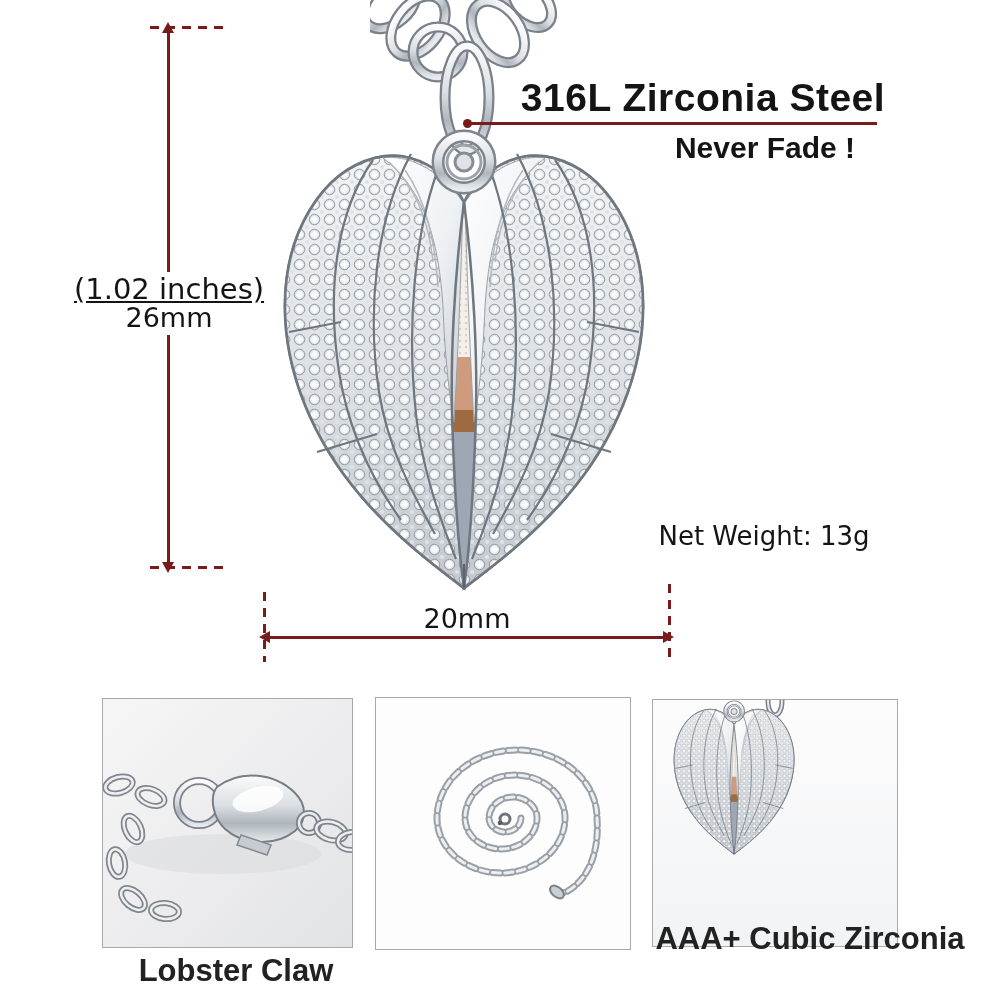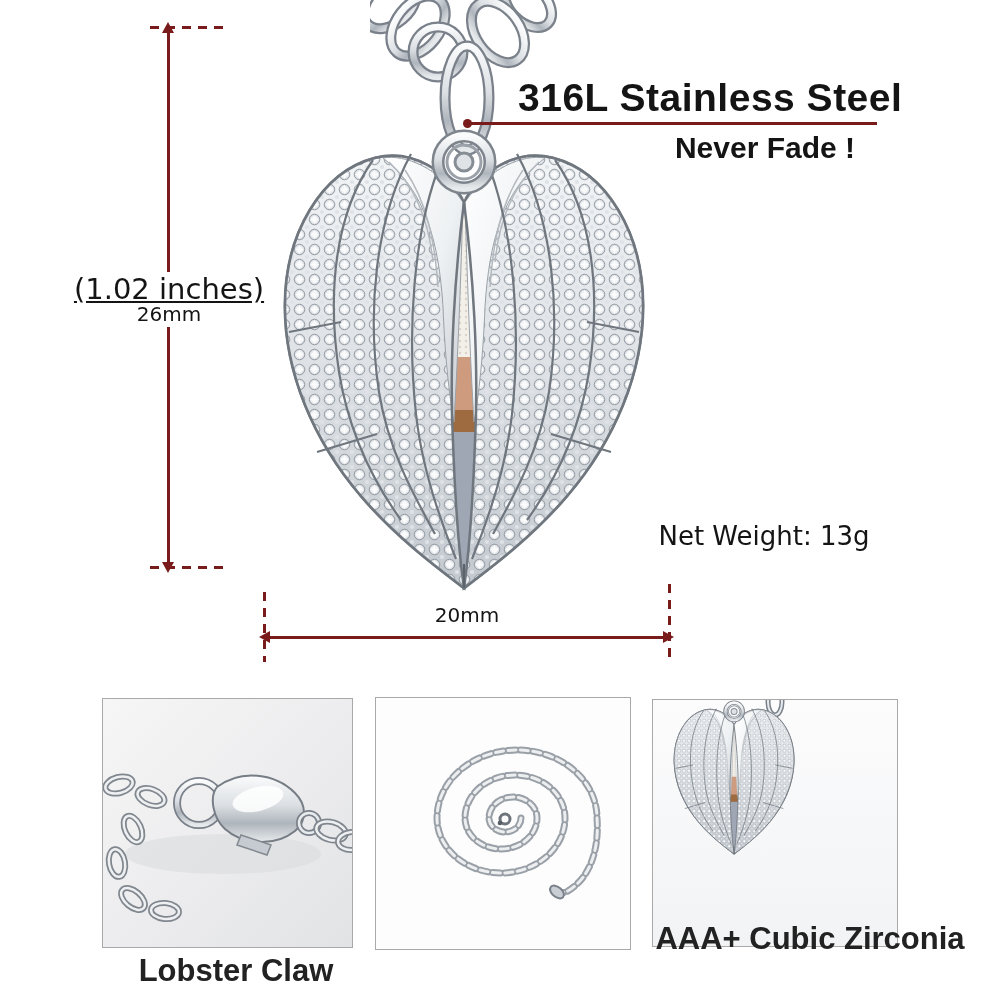--- a/index.html
+++ b/index.html
@@ -17,21 +17,21 @@
   .arrow.left{border-top:6px solid transparent;border-bottom:6px solid transparent;border-right:11px solid #7a1b1b;}
   .arrow.right{border-top:6px solid transparent;border-bottom:6px solid transparent;border-left:11px solid #7a1b1b;}
   .dot{width:9px;height:9px;border-radius:50%;background:#7a1b1b;}
   
   .title{font-size:39px;font-weight:700;letter-spacing:.5px;text-align:center;white-space:nowrap;}
   .subtitle{font-size:30px;font-weight:700;text-align:center;white-space:nowrap;}
   .netweight{font-family:"DejaVu Sans",sans-serif;font-size:26px;font-weight:400;text-align:center;white-space:nowrap;}
   .dim{font-family:"DejaVu Sans",sans-serif;text-align:center;line-height:1.05;background:#ffffff;
        padding:2px 8px;transform:translateX(-50%);white-space:nowrap;}
   .dim .in{font-size:29px;text-decoration:underline;}
-  .dim .mm{font-size:20px;}
+  .dim .mm{font-size:27px;}
   
   .panel{border:1px solid #a9a9a9;box-sizing:border-box;overflow:hidden;}
   .panel.gray{background:linear-gradient(135deg,#f6f6f6 0%,#ececee 55%,#e2e3e5 100%);}
   .panel.white{background:#fdfdfd;}
   .panel.fade{background:linear-gradient(180deg,#fcfcfd 0%,#f2f3f4 100%);}
   .panel-label{font-size:31px;font-weight:700;color:#222;text-align:center;white-space:nowrap;transform:translateX(-50%);}
 </style>
 </head>
 <body>
 
@@ -151,21 +151,21 @@
 
   <div class="abs dash-v" style="left:263px;top:592px;height:70px;"></div>
   <div class="abs dash-v" style="left:668px;top:584px;height:76px;"></div>
   <div class="abs solid-h" style="left:265px;top:636px;width:405px;"></div>
   <div class="abs arrow left" style="left:259px;top:631px;"></div>
   <div class="abs arrow right" style="left:663px;top:631px;"></div>
   <div class="abs dim" style="left:467px;top:603px;">
     <div class="mm">20mm</div>
   </div>
 
-  <div class="abs title" style="left:518px;top:76px;width:370px;">316L Stainless Steel</div>
+  <div class="abs title" style="left:518px;top:76px;width:370px;">316L Zirconia Steel</div>
   <div class="abs dot" style="left:463px;top:119px;"></div>
   <div class="abs solid-h" style="left:468px;top:122px;width:409px;"></div>
   <div class="abs subtitle" style="left:640px;top:131px;width:250px;">Never Fade !</div>
 
   <div class="abs netweight" style="left:614px;top:521px;width:300px;">Net Weight: 13g</div>
 
   <div class="abs panel gray" style="left:102px;top:698px;width:251px;height:250px;">
     <svg width="249" height="248" viewBox="0 0 249 248">
       <ellipse cx="120" cy="155" rx="98" ry="20" fill="#d9dadc" opacity=".55"></ellipse>
       <g fill="none">

